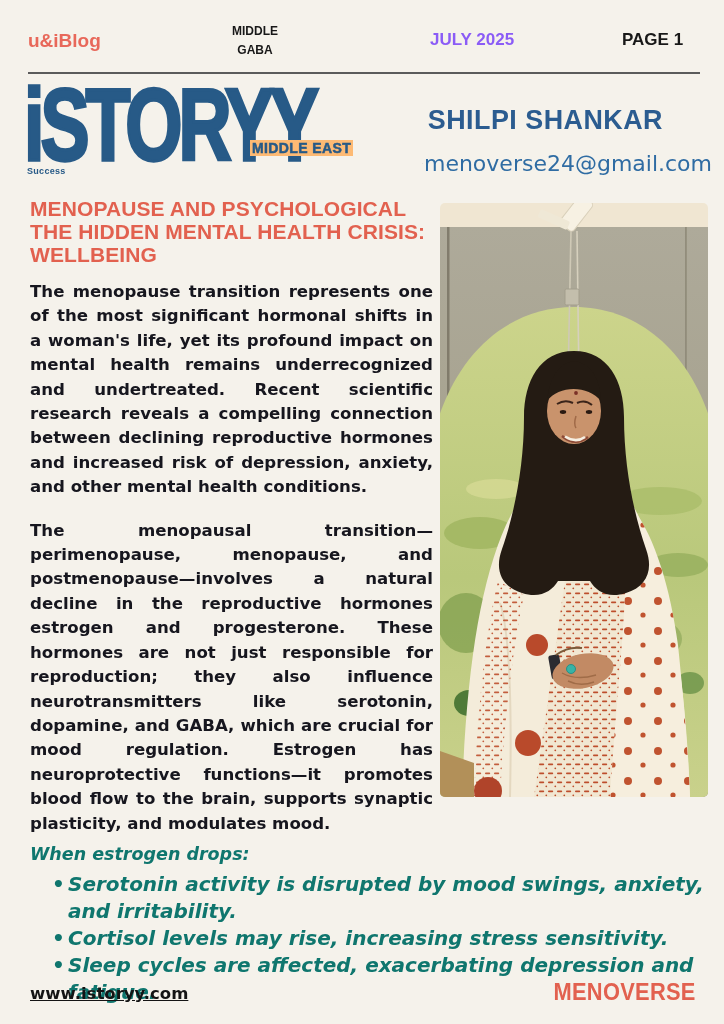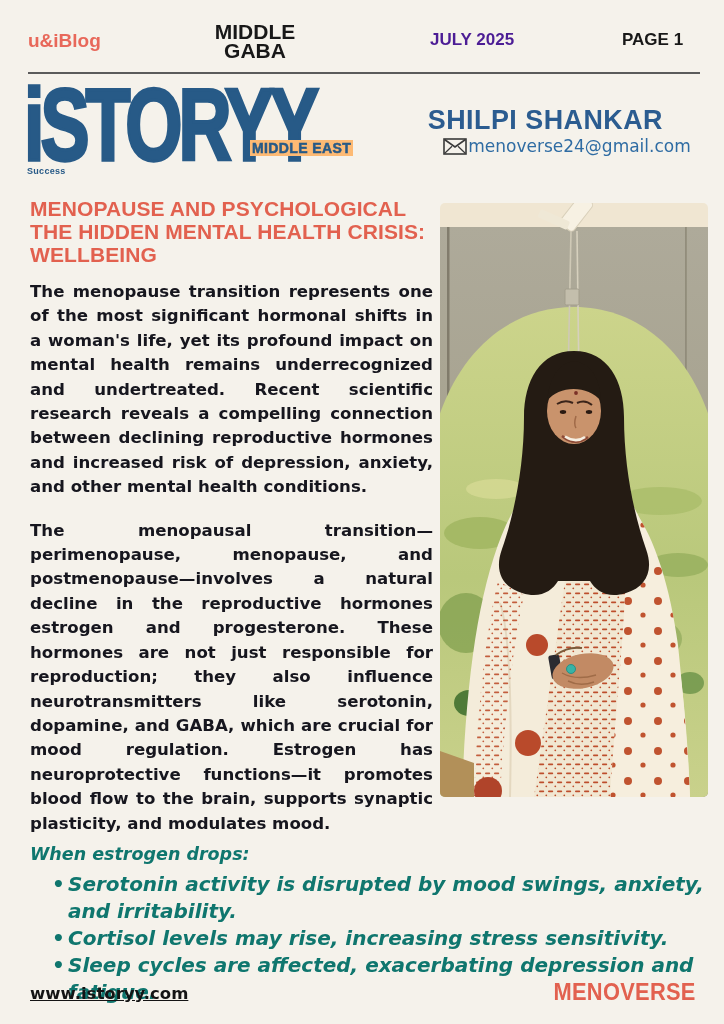--- a/index.html
+++ b/index.html
@@ -5,45 +5,45 @@
   html,body{margin:0;padding:0;background:#e9e6de;}
   .page{
     position:relative;width:724px;height:1024px;margin:0 auto;
     background:#f5f2eb;overflow:hidden;
     font-family:"DejaVu Sans","Liberation Sans",sans-serif;
   }
   
   .hdr-blog{position:absolute;left:28px;top:30px;font-family:"Liberation Sans",sans-serif;
     font-weight:bold;font-size:19px;color:#e8685a;}
   .hdr-region{position:absolute;left:200px;top:22px;width:110px;text-align:center;
-    font-family:"Liberation Sans",sans-serif;font-weight:bold;font-size:21px;line-height:19px;color:#181818;}
+    font-family:"Liberation Sans",sans-serif;font-weight:bold;font-size:12px;line-height:19px;color:#181818;}
   .hdr-date{position:absolute;left:430px;top:30px;font-family:"Liberation Sans",sans-serif;
-    font-weight:bold;font-size:17px;color:#4c1d95;text-align:right;}
+    font-weight:bold;font-size:17px;color:#8b5cf6;text-align:right;}
   .hdr-page{position:absolute;left:622px;top:30px;font-family:"Liberation Sans",sans-serif;
     font-weight:bold;font-size:17px;color:#181818;}
   .rule{position:absolute;left:28px;top:72px;width:672px;height:2px;background:#5b5b5b;}
   
   .logo-block{position:absolute;left:24px;top:78px;width:360px;height:118px;}
   .logo-main{
     position:absolute;left:0;top:-10px;
     font-family:"Liberation Sans",sans-serif;font-weight:bold;font-size:92px;
     color:#275a87;-webkit-text-stroke:3px #275a87;letter-spacing:-5px;
     transform:scale(0.80,1.10);transform-origin:left top;white-space:nowrap;
   }
   .logo-success{position:absolute;left:3px;top:88px;font-family:"Liberation Sans",sans-serif;
     font-weight:bold;font-size:9px;color:#275a87;letter-spacing:0.3px;}
   .logo-sub{position:absolute;left:226px;top:62px;background:#fdba74;padding:0 2px;
     font-family:"Liberation Sans",sans-serif;font-weight:bold;font-size:14px;letter-spacing:0.4px;
     color:#275a87;-webkit-text-stroke:0.5px #275a87;}
   
   .author-block{position:absolute;left:422px;top:104px;width:290px;text-align:left;}
   .author-name{font-family:"Liberation Sans",sans-serif;font-weight:bold;font-size:28px;
     letter-spacing:0.5px;color:#2b5c90;transform:scaleX(0.96);transform-origin:center;}
-  .author-email-row{margin-top:0;display:flex;align-items:center;justify-content:center;gap:1px;
-    font-size:17px;color:#2f6ca3;}
+  .author-email-row{margin-top:15px;display:flex;align-items:center;justify-content:center;gap:1px;
+    font-size:22px;color:#2f6ca3;}
   .author-email-row svg{display:block;}
   
   .article-col{position:absolute;left:30px;top:197px;width:403px;}
   .title{margin:0;font-family:"Liberation Sans",sans-serif;font-weight:bold;font-size:21px;
     line-height:23px;color:#e2614f;letter-spacing:0.1px;}
   .para{margin:0;margin-top:14px;font-size:16.6px;line-height:24.4px;font-weight:bold;
     color:#16161e;text-align:justify;}
   .para + .para{margin-top:19px;}
   
   .photo{position:absolute;left:440px;top:203px;width:268px;height:594px;border-radius:5px;

